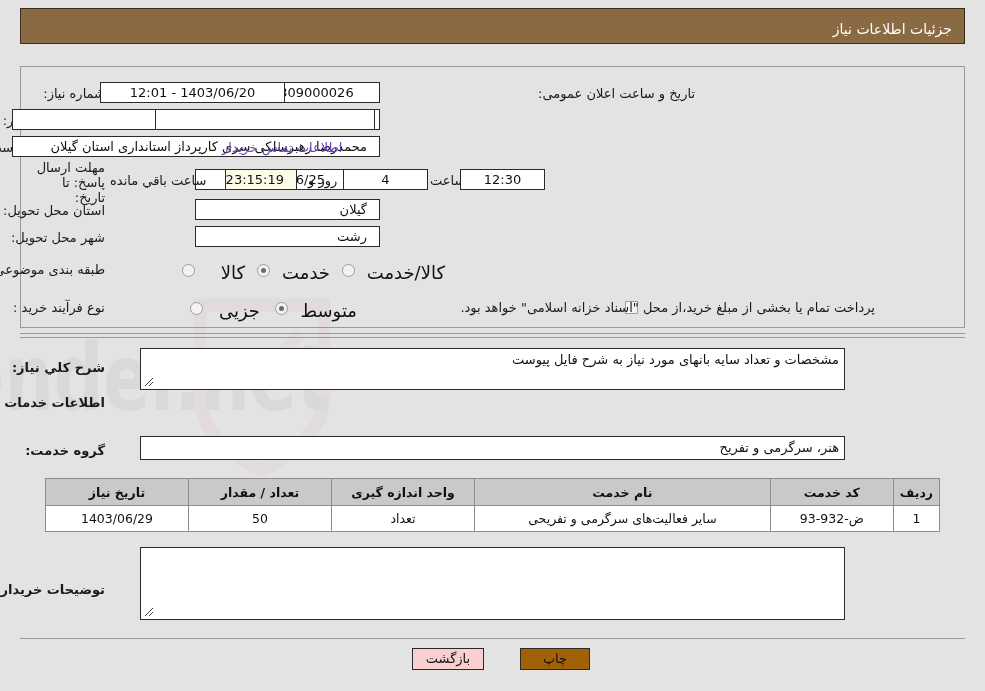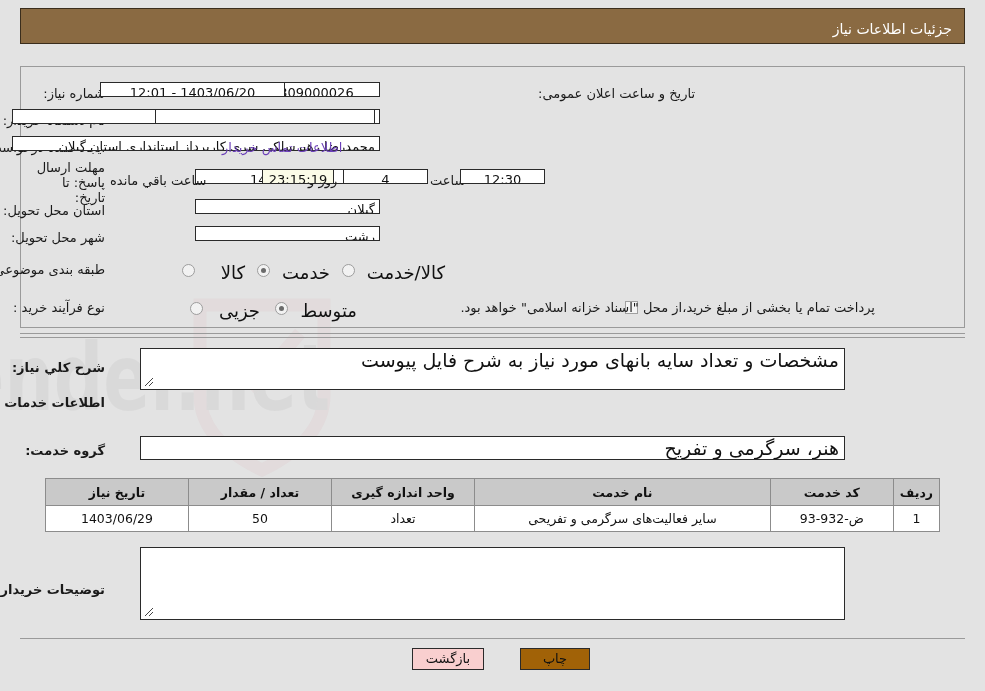--- a/index.html
+++ b/index.html
@@ -68,32 +68,32 @@
     color: #1a1a1a;
     z-index: 3;
   }
   .fld-label.bold { font-weight: bold; }
 
   .txtbox {
     position: absolute;
     background: #ffffff;
     border: 1px solid #2a2a2a;
     box-sizing: border-box;
-    height: 15px;
+    height: 21px;
     line-height: 19px;
     font-size: 13px;
-    padding: 0 4px;
+    padding: 0 12px;
     color: #111;
     white-space: nowrap;
     overflow: hidden;
     z-index: 3;
   }
   .txtbox.c  { text-align: center; }
   .txtbox.r  { text-align: right; }
-  .txtbox.cream { background: #fbfbe8; margin-left: 37px; }
+  .txtbox.cream { background: #fbfbe8; }
 
   .link {
     position: absolute;
     color: #6b3fb8;
     font-size: 13px;
     white-space: nowrap;
     cursor: pointer;
     z-index: 3;
   }
 
@@ -138,21 +138,21 @@
     box-sizing: border-box;
     z-index: 3;
   }
 
   
   .ta {
     position: absolute;
     background: #ffffff;
     border: 1px solid #2a2a2a;
     box-sizing: border-box;
-    font-size: 19px;
+    font-size: 13px;
     padding: 3px 5px;
     color: #111;
     text-align: right;
     line-height: 16px;
     z-index: 3;
     overflow: hidden;
   }
   .ta .grip {
     position: absolute;
     left: 2px; bottom: 1px;

